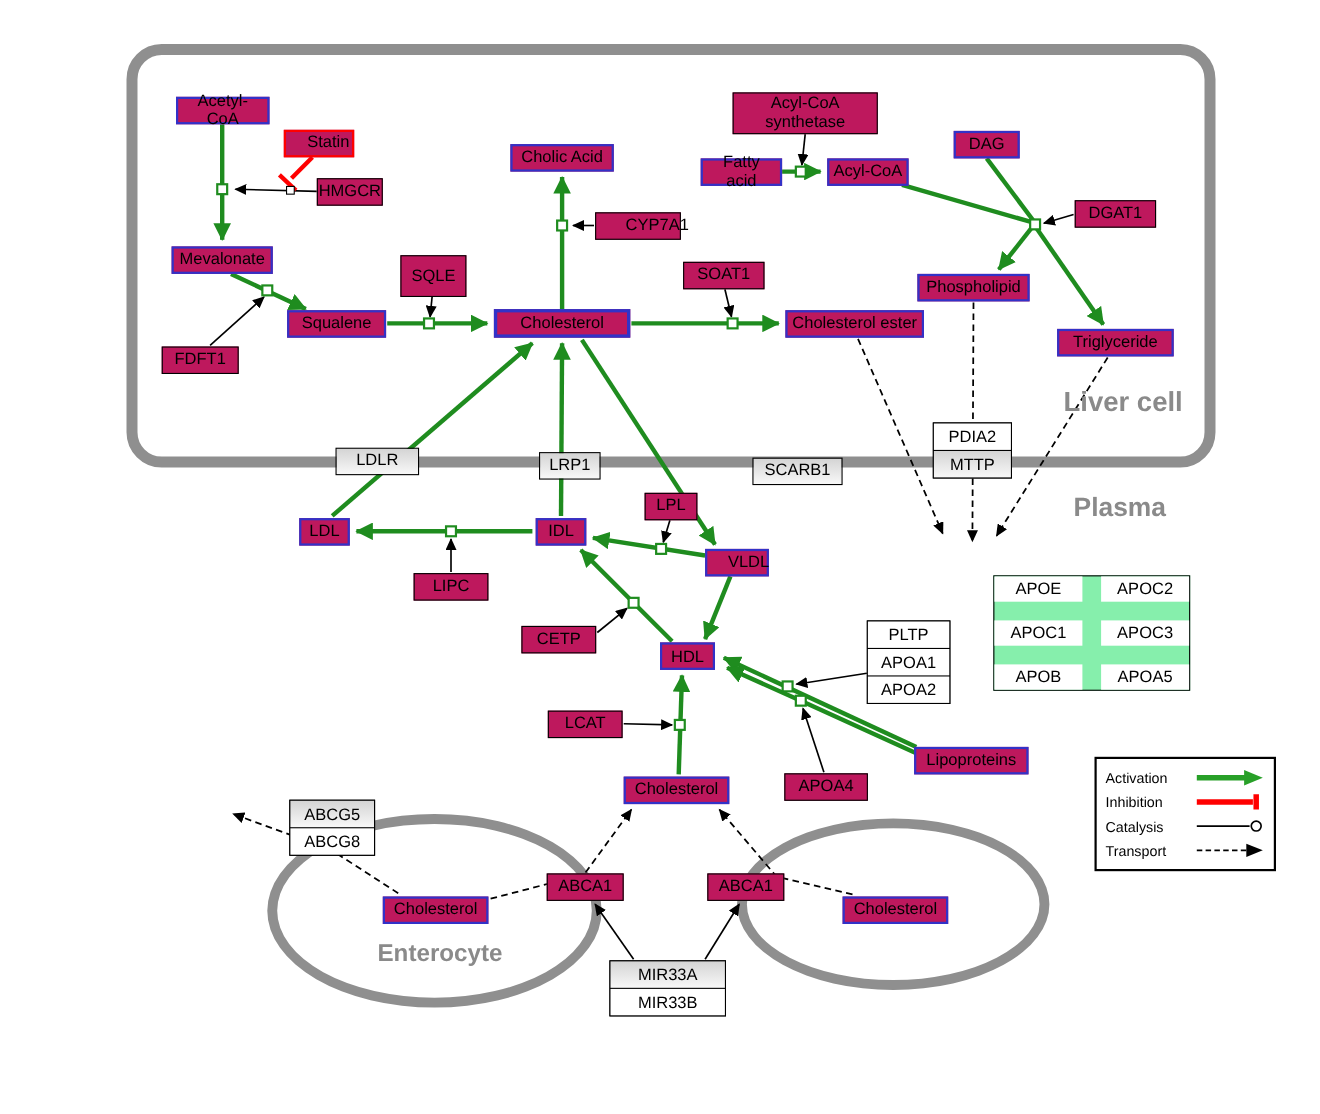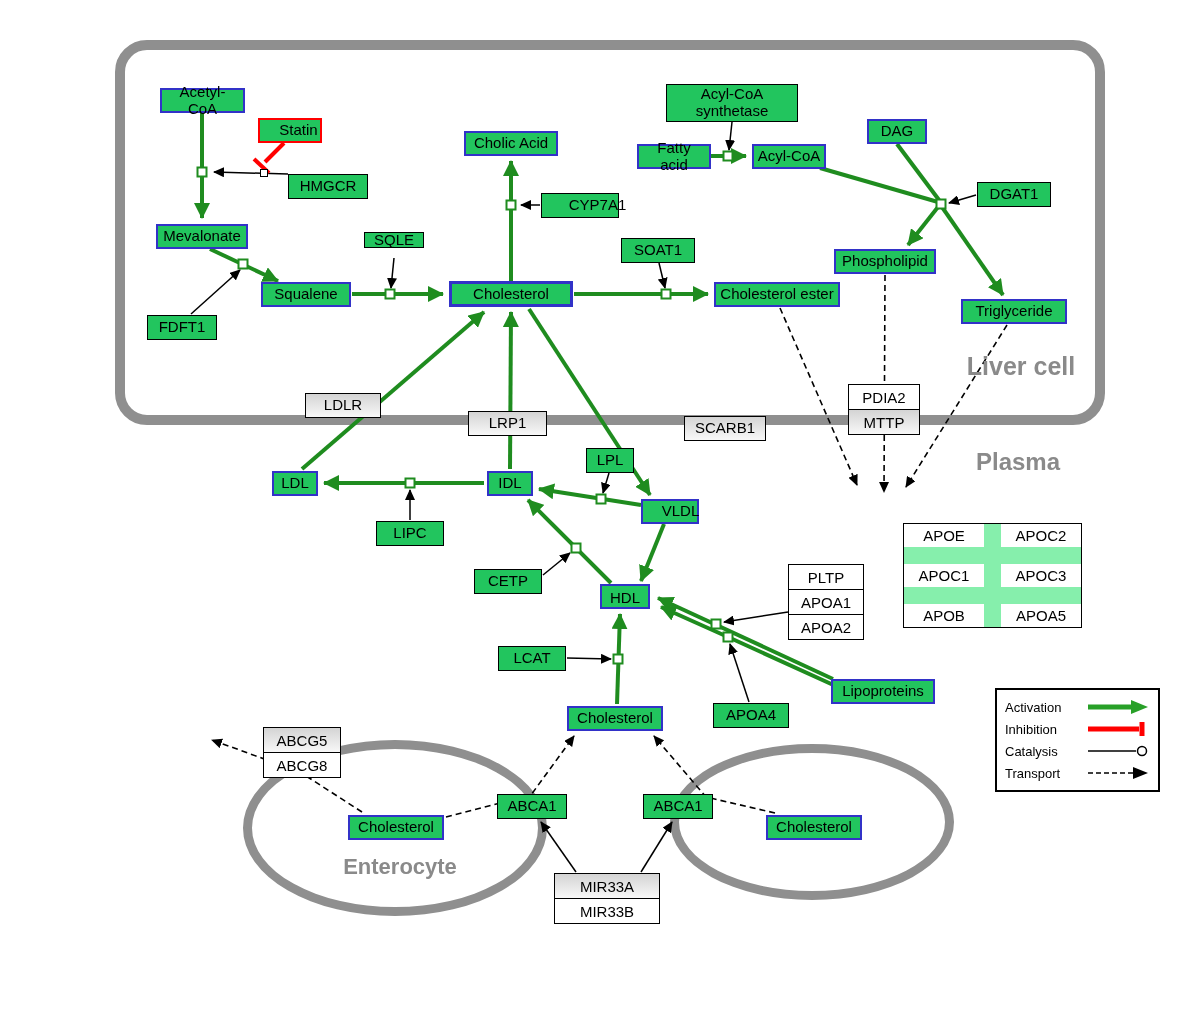--- a/index.html
+++ b/index.html
@@ -6,21 +6,21 @@
   .canvas { position:relative; width:1200px; height:1013px; background:#fff;
             font-family:"Liberation Sans", sans-serif; overflow:hidden; }
 
   .membrane-rect { position:absolute; border:10px solid #8f8f8f; border-radius:32px;
                    box-sizing:border-box; background:transparent; z-index:1; }
   .membrane-ellipse { position:absolute; border:9px solid #8f8f8f; border-radius:50%;
                       box-sizing:border-box; background:transparent; z-index:1; }
 
   .edges { position:absolute; left:0; top:0; z-index:2; }
 
-  .node { position:absolute; z-index:3; background:#22c55e; box-sizing:border-box;
+  .node { position:absolute; z-index:3; background:#be185d; box-sizing:border-box;
           display:flex; align-items:center; justify-content:center; text-align:center;
           font-size:15px; line-height:1.12; color:#000; padding:0 3px; }
   .metab   { border:2px solid #3232c8; }
   .metab-strong { border:3px solid #3232c8; }
   .enzyme  { border:1px solid #000; }
   .red-border { border:2px solid #ff0000; }
   .grayfill { background:linear-gradient(#d4d4d4,#f8f8f8); }
 
   .stack { position:absolute; z-index:3; display:flex; flex-direction:column;
            gap:1px; background:#000; border:1px solid #000; box-sizing:border-box; }
@@ -137,37 +137,37 @@
   </svg>
 
   <div class="node metab" style="left:160px; top:88px; width:85px; height:25px;">
       <span>Acetyl-CoA</span>
     </div>
 
   <div class="node red-border" style="left:258px; top:118px; width:64px; height:25px;padding-left:20px;">
       <span>Statin</span>
     </div>
 
-  <div class="node enzyme" style="left:288px; top:174px; width:80px; height:25px;">
+  <div class="node enzyme" style="left:288px; top:162px; width:60px; height:25px;">
       <span>HMGCR</span>
     </div>
 
   <div class="node metab" style="left:156px; top:224px; width:92px; height:25px;">
       <span>Mevalonate</span>
     </div>
 
   <div class="node enzyme" style="left:147px; top:315px; width:70px; height:25px;">
       <span>FDFT1</span>
     </div>
 
   <div class="node metab" style="left:261px; top:282px; width:90px; height:25px;">
       <span>Squalene</span>
     </div>
 
-  <div class="node enzyme" style="left:364px; top:232px; width:60px; height:16px;">
+  <div class="node enzyme" style="left:364px; top:232px; width:60px; height:38px;">
       <span>SQLE</span>
     </div>
 
   <div class="node metab" style="left:464px; top:131px; width:94px; height:25px;">
       <span>Cholic Acid</span>
     </div>
 
   <div class="node enzyme" style="left:541px; top:193px; width:78px; height:25px;padding-left:38px;">
       <span>CYP7A1</span>
     </div>
@@ -217,25 +217,25 @@
 
   <div class="stack" style="left:848px; top:384px; width:72px;">
     <div class="row">
         <span>PDIA2</span>
       </div>
     <div class="row grayfill">
         <span>MTTP</span>
       </div>
   </div>
 
-  <div class="node enzyme grayfill" style="left:305px; top:393px; width:76px; height:25px;">
+  <div class="node enzyme grayfill" style="left:305px; top:407px; width:76px; height:25px;">
       <span>LDLR</span>
     </div>
 
-  <div class="node enzyme grayfill" style="left:468px; top:411px; width:79px; height:25px;">
+  <div class="node enzyme grayfill" style="left:490px; top:411px; width:56px; height:25px;">
       <span>LRP1</span>
     </div>
 
   <div class="node enzyme grayfill" style="left:684px; top:416px; width:82px; height:25px;">
       <span>SCARB1</span>
     </div>
 
   <div class="comp-label" style="left:958px; top:448px; width:120px; font-size:24px;">Plasma</div>
 
   <div class="node metab" style="left:272px; top:471px; width:46px; height:25px;">

